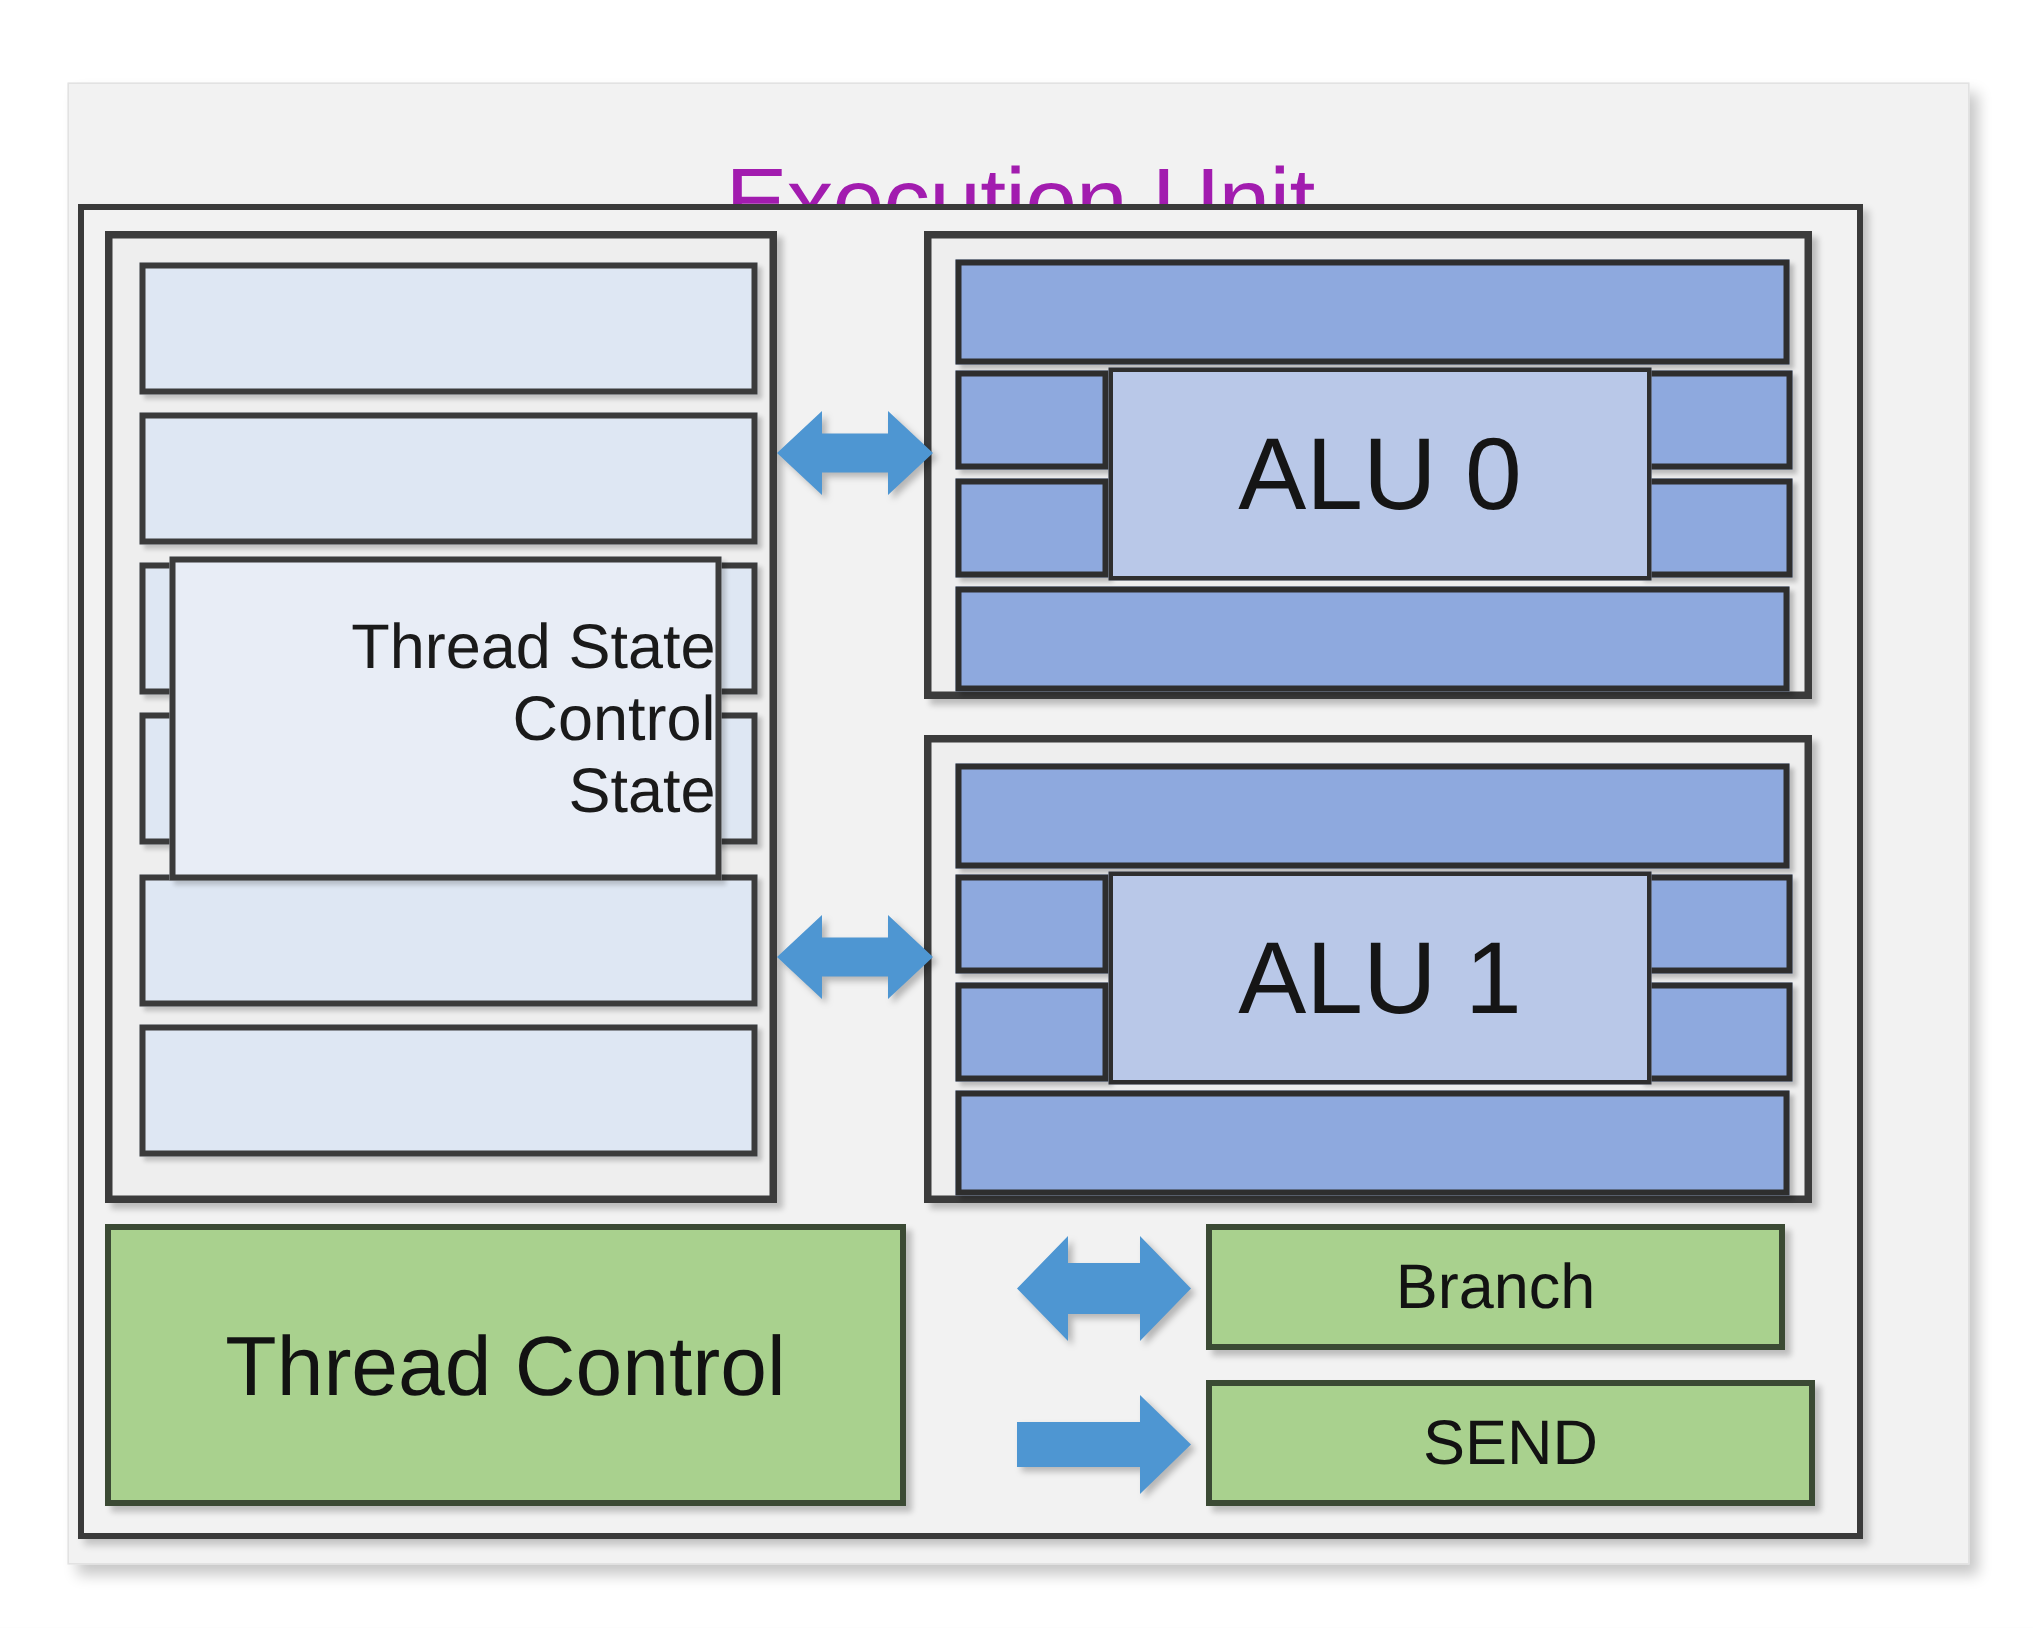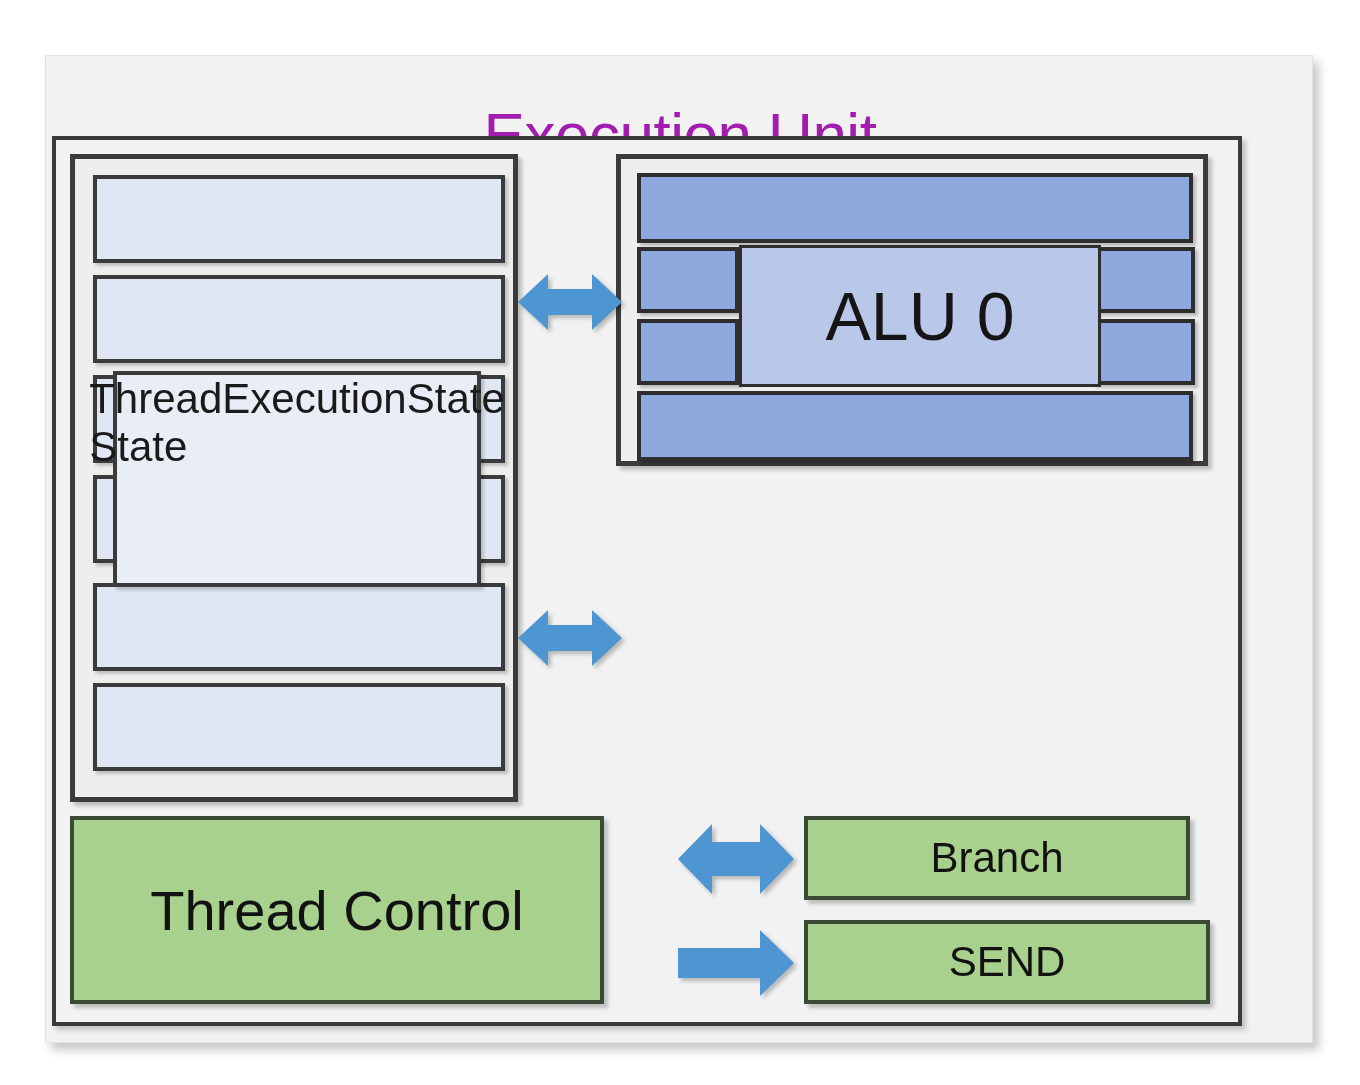--- a/index.html
+++ b/index.html
@@ -89,21 +89,22 @@
   .tsrf-label {
     position: absolute;
     left: 38px;
     top: 212px;
     width: 368px;
     height: 216px;
     background: #e8edf6;
     border: 4px solid #3b3b3b;
     box-sizing: border-box;
     display: flex;
-    align-items: flex-start;
+    flex-direction: column;
+    align-items: flex-end;
     justify-content: center;
     font-size: 42px;
     color: #1a1a1a;
     line-height: 1.14;
     z-index: 5;
     box-shadow: 3px 3px 3px rgba(0,0,0,0.18);
   }
 
   
   .alu-frame {
@@ -206,36 +207,46 @@
       <div class="group-frame rf-frame">
         <div class="rf-bar" style="top:16px"></div>
         <div class="rf-bar" style="top:116px"></div>
         <div class="rf-bar" style="top:216px"></div>
         <div class="rf-bar" style="top:316px"></div>
         <div class="rf-bar" style="top:424px"></div>
         <div class="rf-bar" style="top:524px"></div>
 
         <div class="tsrf-label">
           <span>Thread State</span>
-          <span>Execution</span>
+          <span>Control</span>
           <span>State</span>
         </div>
       </div>
 
       <div class="group-frame alu-frame alu0-frame">
         <div class="alu-bar alu-bar-wide" style="top:14px"></div>
         <div class="alu-bar alu-bar-side" style="left:16px;  top:88px"></div>
         <div class="alu-bar alu-bar-side" style="left:472px; top:88px"></div>
         <div class="alu-bar alu-bar-side" style="left:16px;  top:160px"></div>
         <div class="alu-bar alu-bar-side" style="left:472px; top:160px"></div>
         <div class="alu-bar alu-bar-wide" style="top:232px"></div>
 
         <div class="alu-label">ALU 0</div>
       </div>
 
+      <div class="group-frame alu-frame alu1-frame">
+        <div class="alu-bar alu-bar-wide" style="top:14px"></div>
+        <div class="alu-bar alu-bar-side" style="left:16px;  top:88px"></div>
+        <div class="alu-bar alu-bar-side" style="left:472px; top:88px"></div>
+        <div class="alu-bar alu-bar-side" style="left:16px;  top:160px"></div>
+        <div class="alu-bar alu-bar-side" style="left:472px; top:160px"></div>
+        <div class="alu-bar alu-bar-wide" style="top:232px"></div>
+
+        <div class="alu-label">ALU 1</div>
+      </div>
 
       <div class="arrow" style="left:462px; top:128px; width:104px; height:68px;">
         <svg width="104" height="68" viewBox="0 0 104 68">
           <polygon points="0,34 30,6 30,21 74,21 74,6 104,34 74,62 74,47 30,47 30,62" fill="#4e96d2"></polygon>
         </svg>
       </div>
 
       <div class="arrow" style="left:462px; top:464px; width:104px; height:68px;">
         <svg width="104" height="68" viewBox="0 0 104 68">
           <polygon points="0,34 30,6 30,21 74,21 74,6 104,34 74,62 74,47 30,47 30,62" fill="#4e96d2"></polygon>

